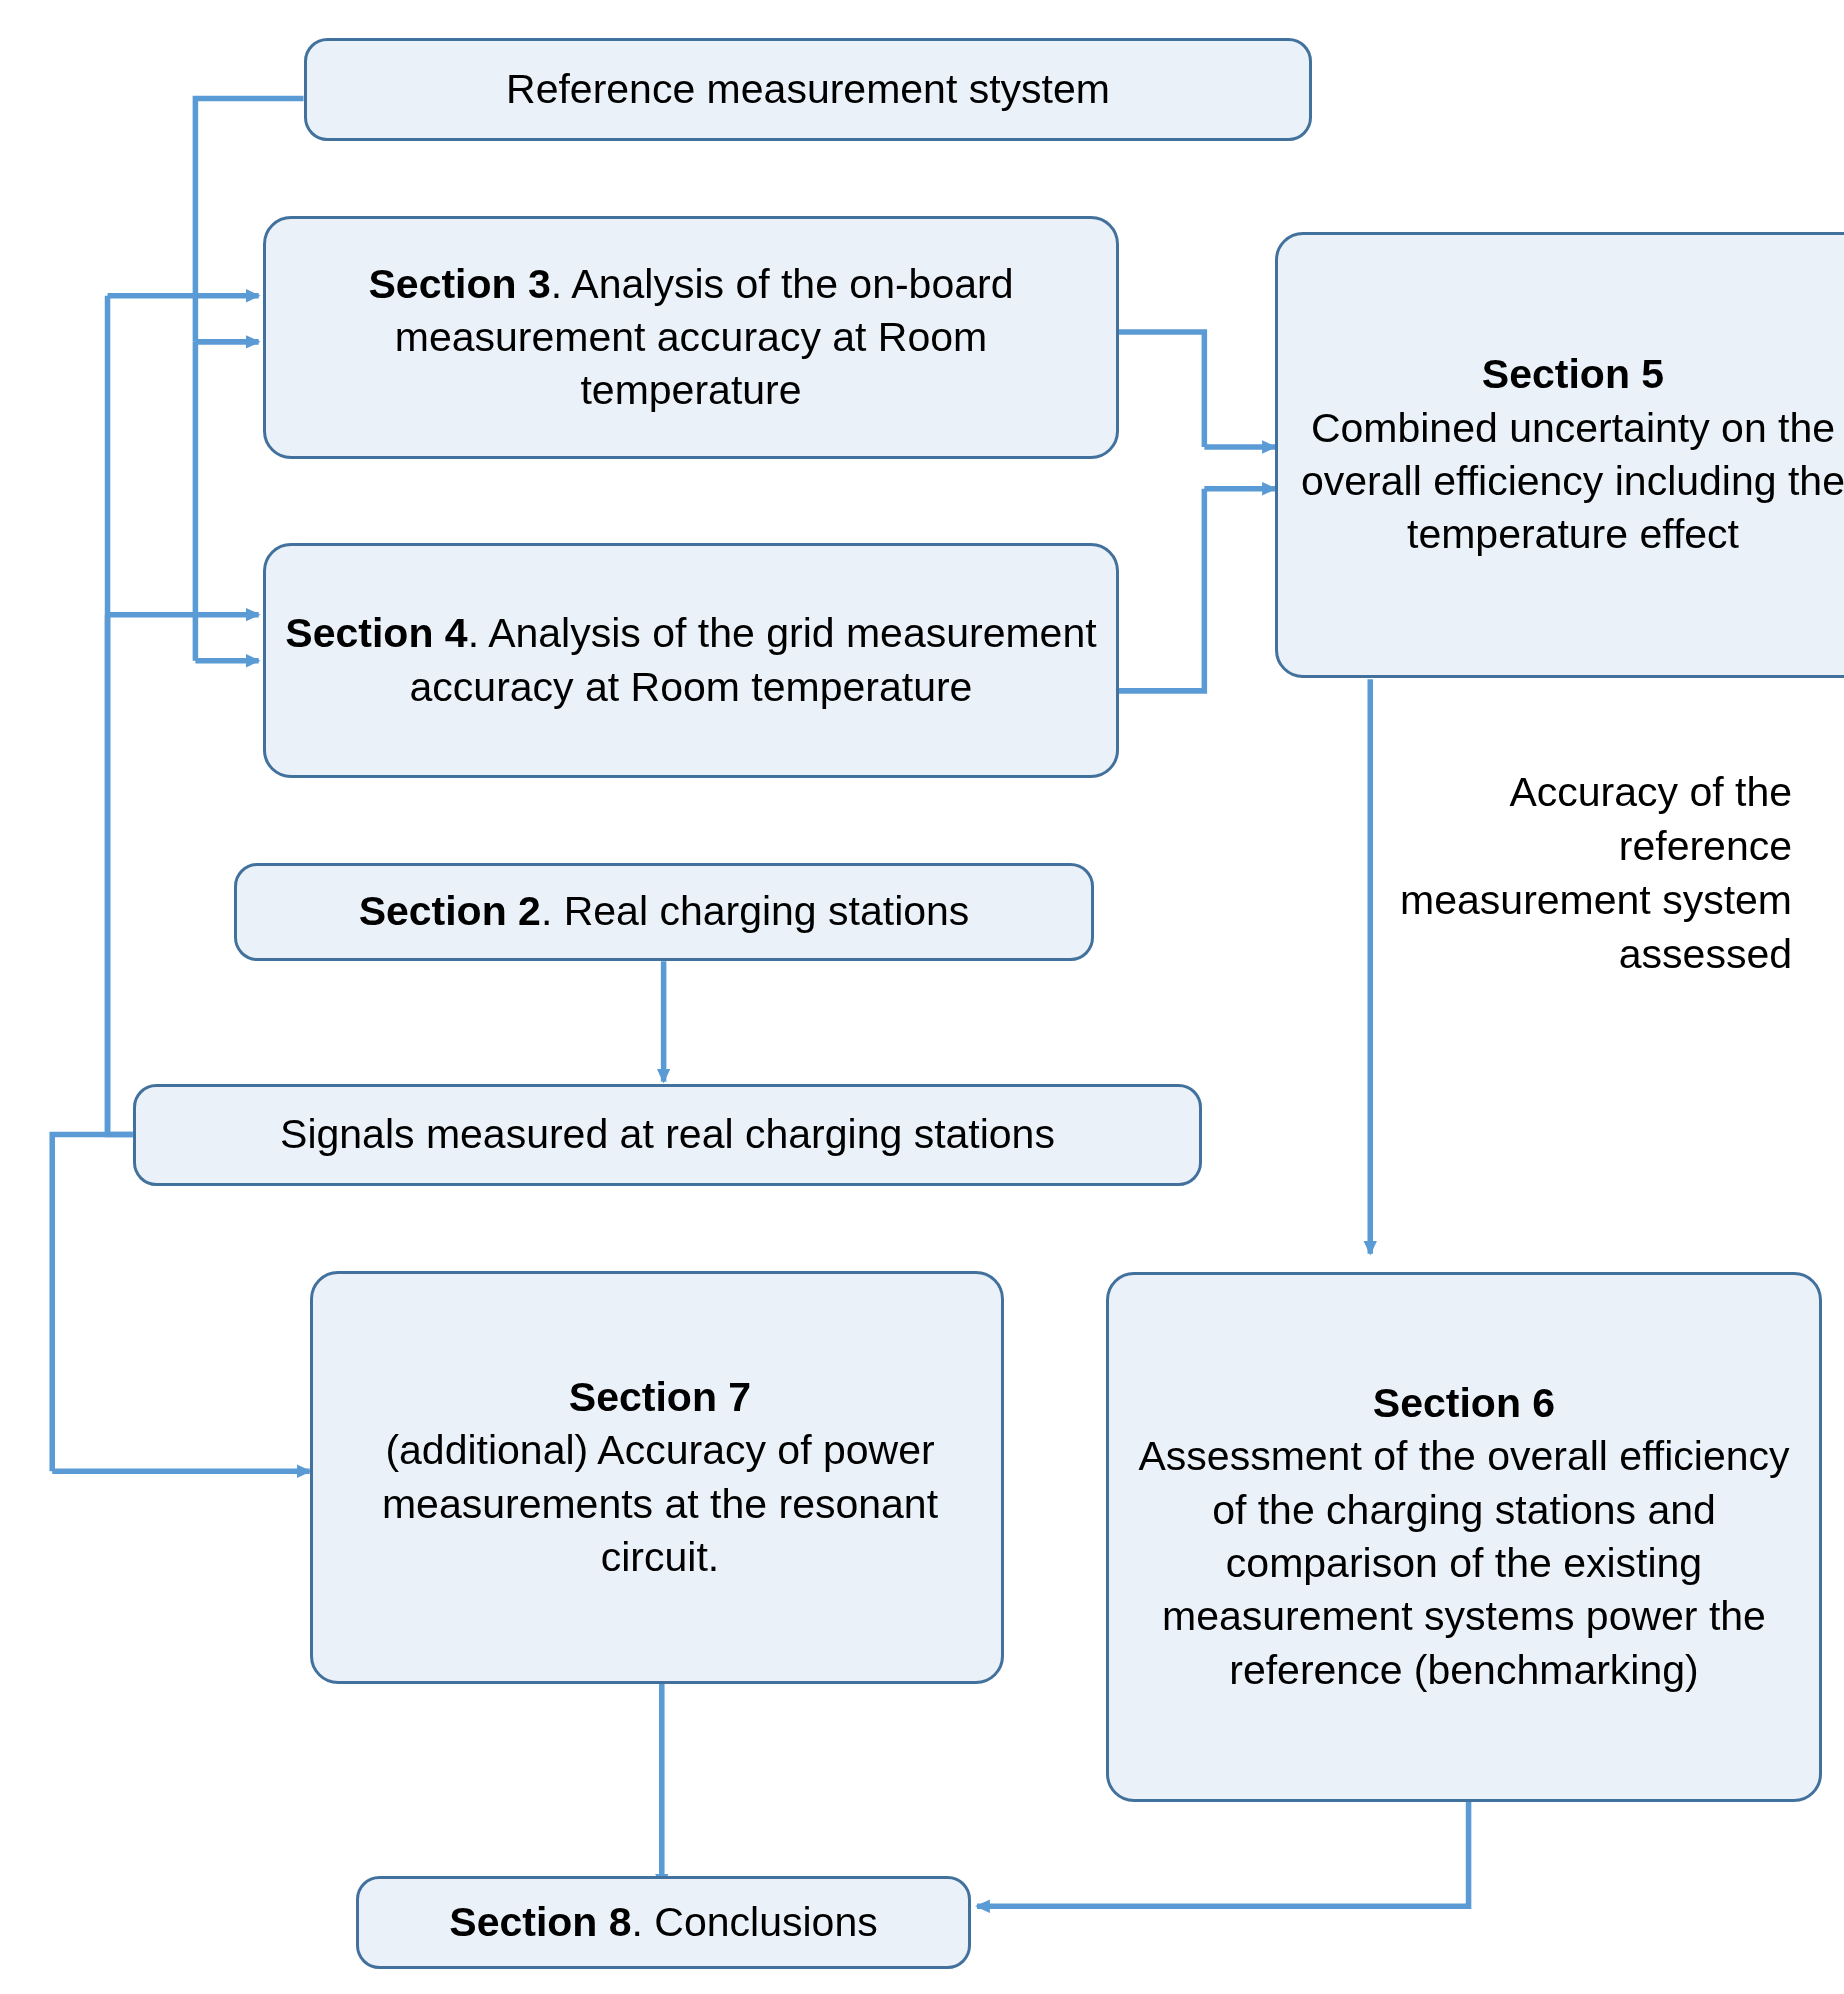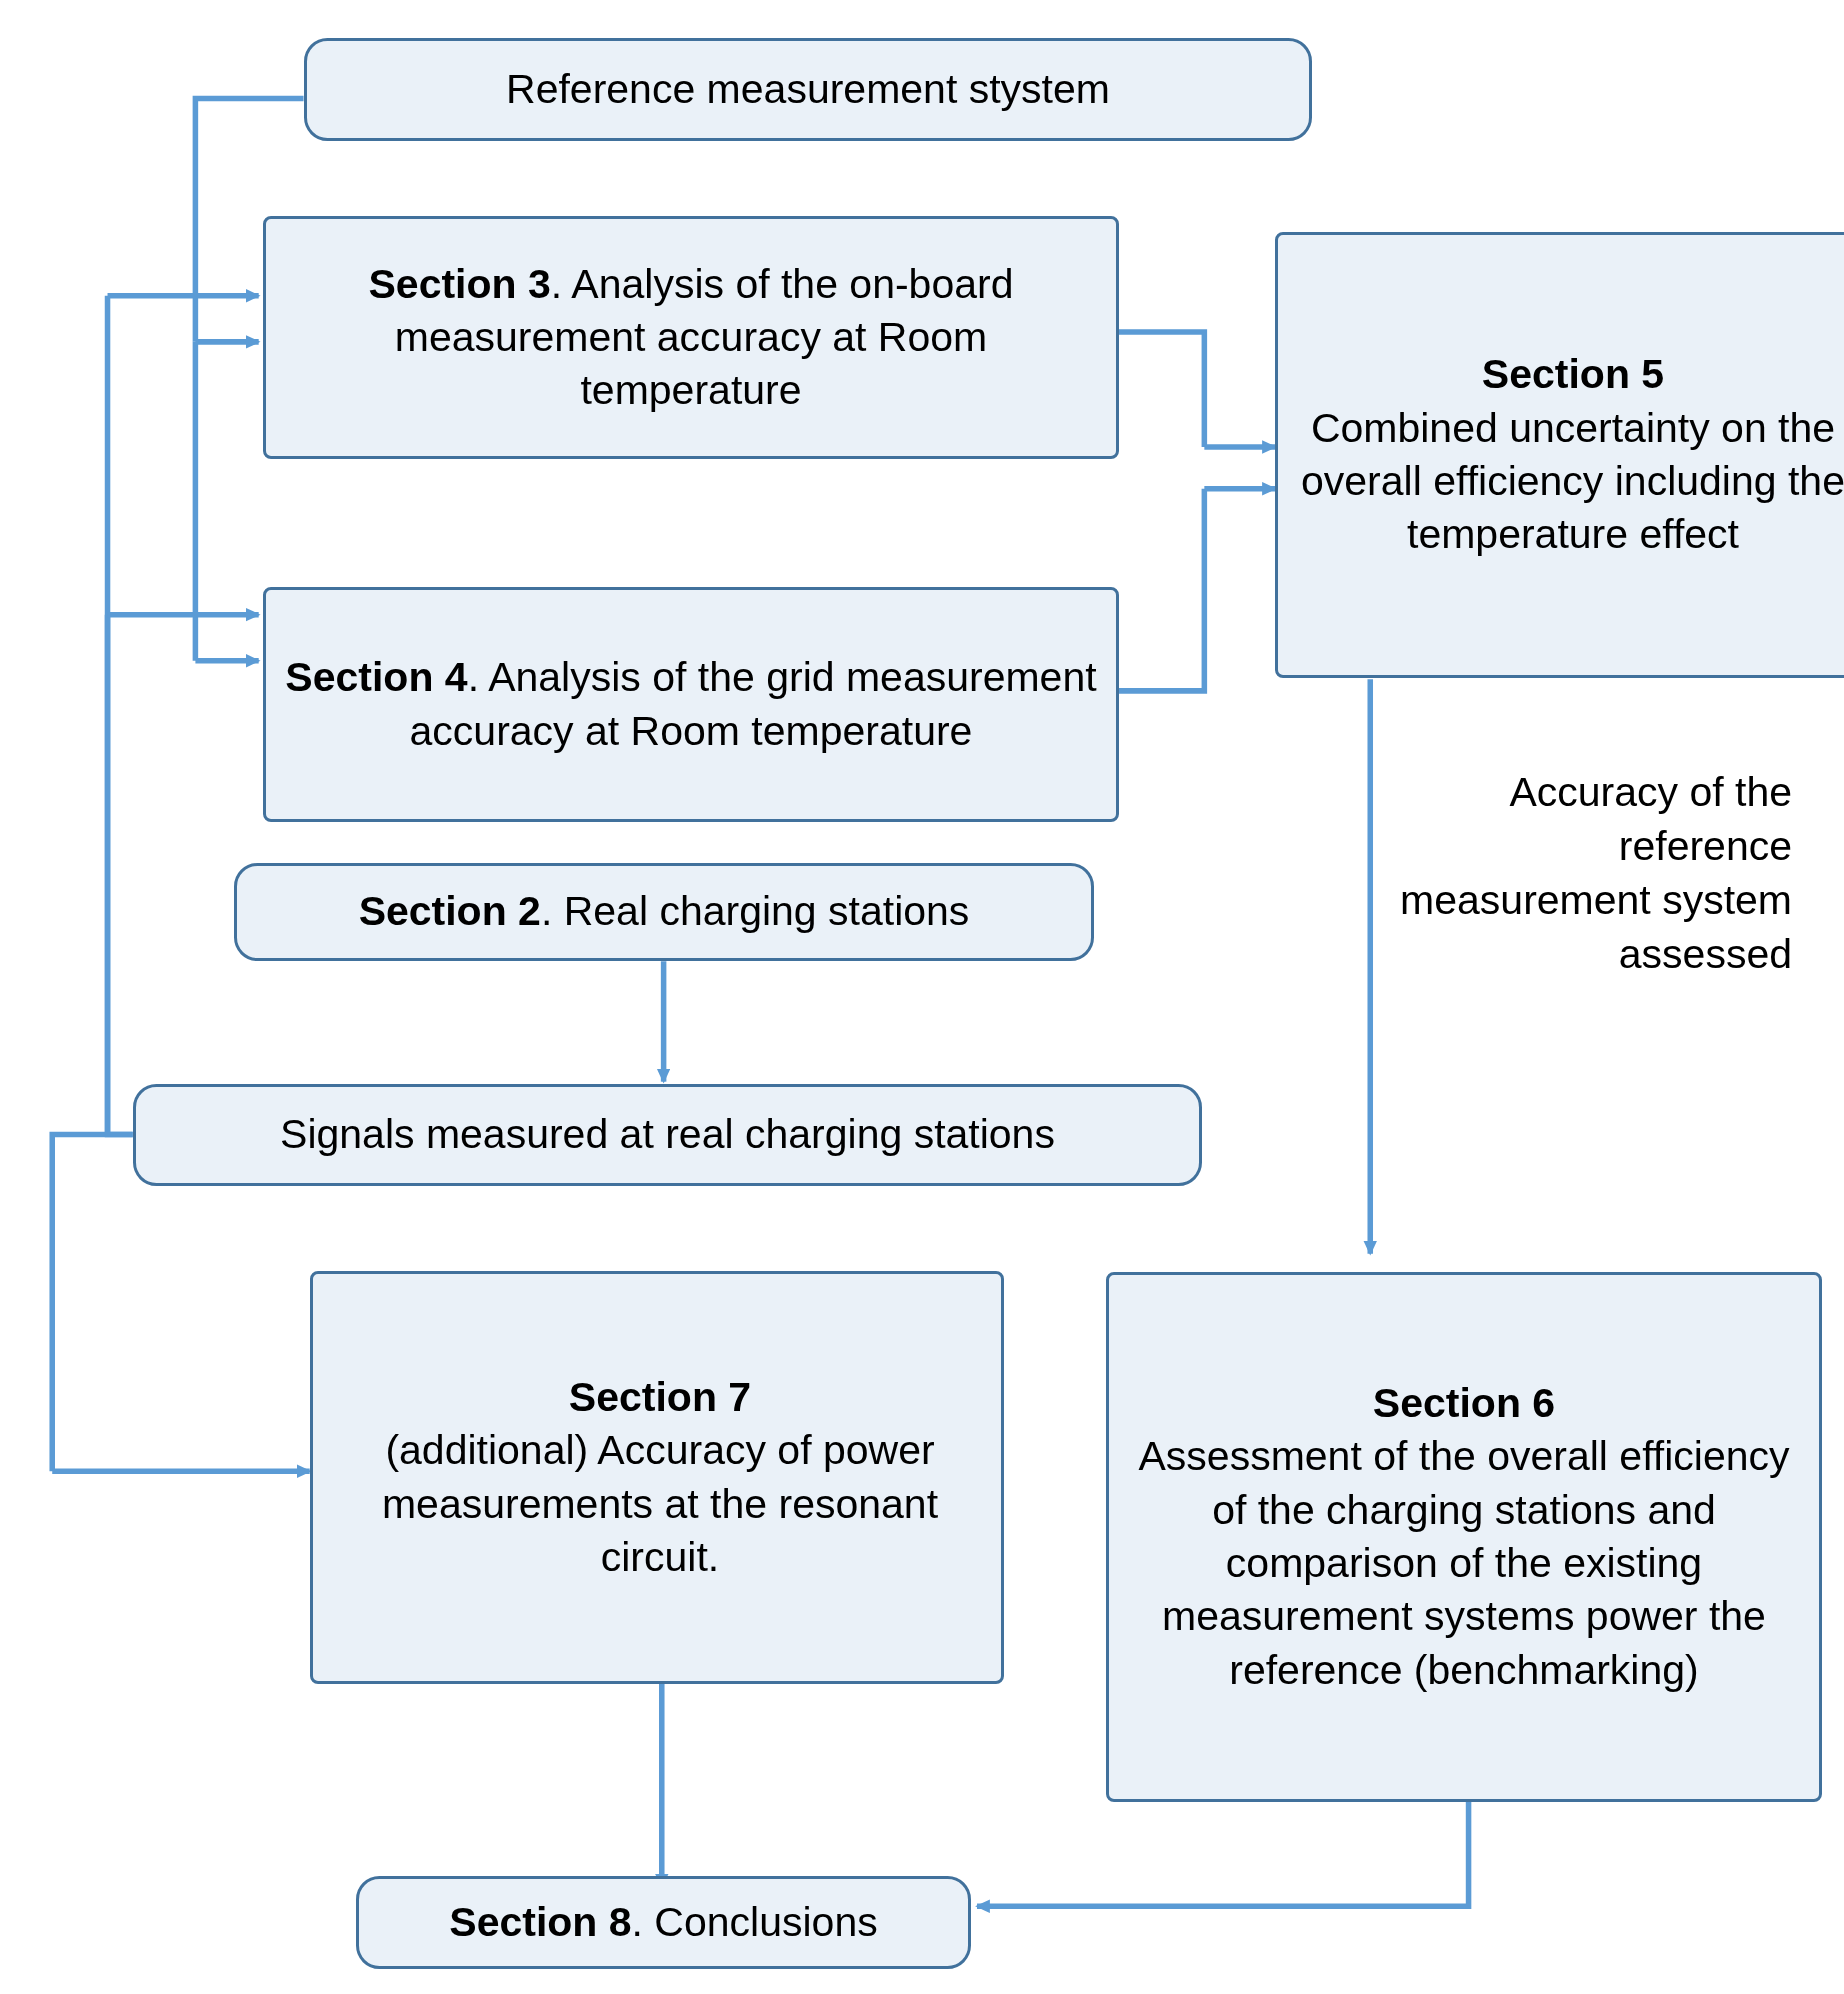--- a/index.html
+++ b/index.html
@@ -23,21 +23,21 @@
     top: 0;
     width: 1844px;
     height: 1995px;
     pointer-events: none;
   }
   .node {
     position: absolute;
     box-sizing: border-box;
     background: #eaf1f8;
     border: 3.1px solid #41719c;
-    border-radius: 8px;
+    border-radius: 28px;
     display: flex;
     align-items: center;
     justify-content: center;
     text-align: center;
     color: #000000;
     font-size: 41px;
     line-height: 1.30;
     padding: 6.1px 16px;
     z-index: 2;
   }
@@ -131,21 +131,21 @@
   </svg>
 
   <div class="node flat" style="left:304px; top:38px; width:1008px; height:103px;">
     <span class="txt">Reference measurement stystem</span>
   </div>
 
   <div class="node" style="left:263px; top:216px; width:856px; height:243px;">
     <span class="txt"><b>Section 3</b><span>. Analysis of the on-board measurement accuracy at Room temperature</span></span>
   </div>
 
-  <div class="node" style="left:263px; top:587px; width:856px; height:235px;">
+  <div class="node" style="left:263px; top:543px; width:856px; height:235px;">
     <span class="txt"><b>Section 4</b><span>. Analysis of the grid measurement accuracy at Room temperature</span></span>
   </div>
 
   <div class="node" style="left:1275px; top:232px; width:596px; height:446px;">
     <span class="txt"><b>Section 5</b><br><span>Combined uncertainty on the overall efficiency including the temperature effect</span></span>
   </div>
 
   <div class="node flat" style="left:234px; top:863px; width:860px; height:98px;justify-content:flex-end;">
     <span class="txt"><b>Section 2</b><span>.  Real charging stations</span></span>
   </div>

